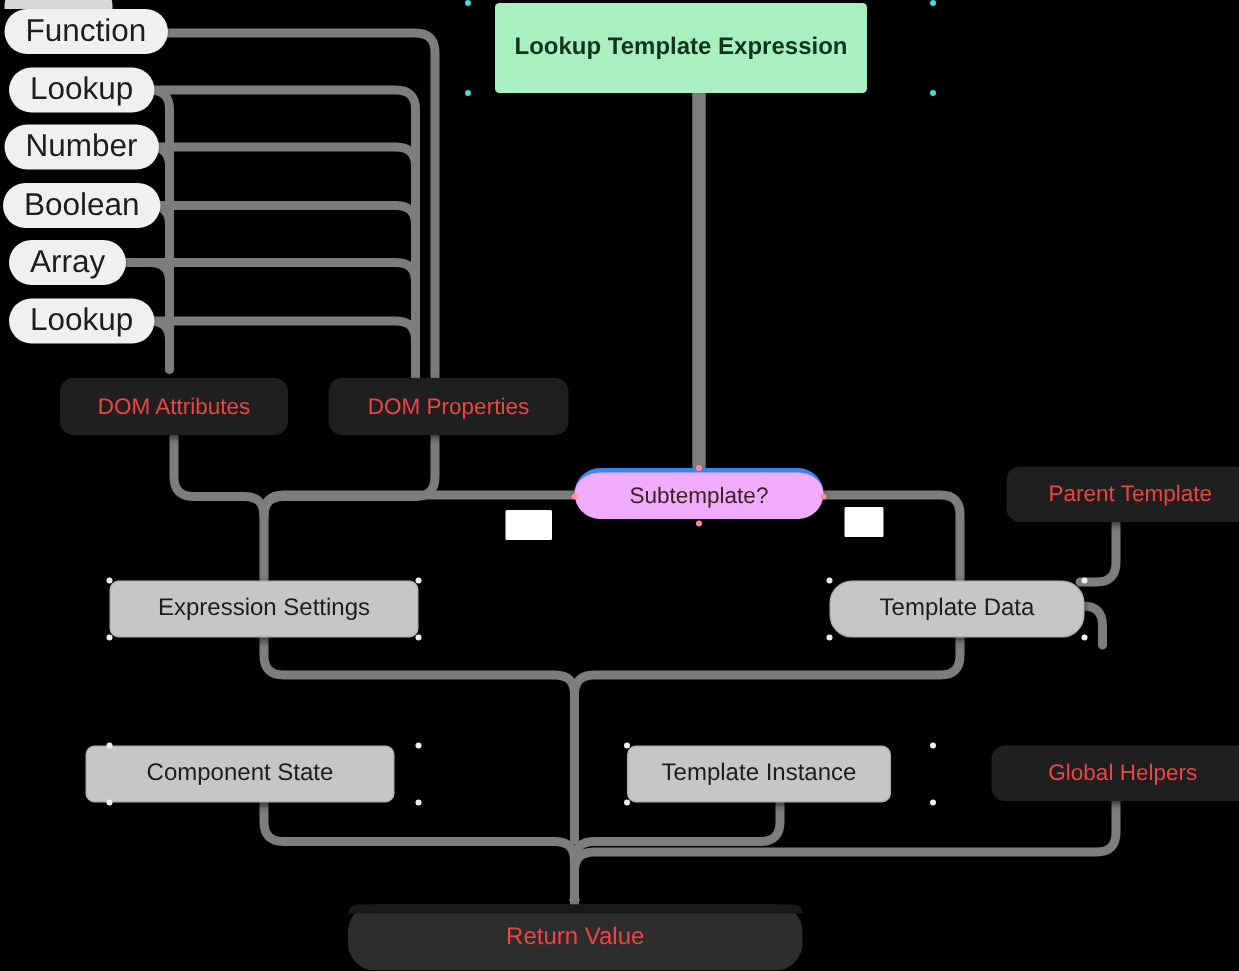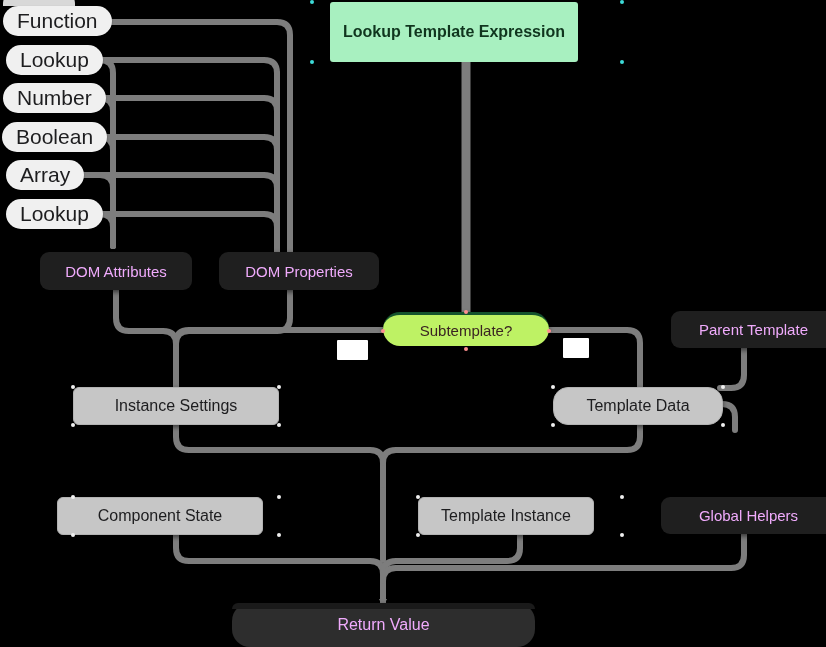--- a/index.html
+++ b/index.html
@@ -18,21 +18,21 @@
   
   .chip{
     background:#f0f0f0;color:#1d1d1f;border-radius:16px;
     font-size:21px;height:30px;padding:0 14px;
     box-shadow:0 1px 2px rgba(0,0,0,.35);
   }
   .chip.cut{border-radius:16px 16px 0 0;background:#d8d8d8;}
 
   
   .dark{
-    background:#1f1f1f;color:#f0abfc;border-radius:9px;
+    background:#1f1f1f;color:#ef4444;border-radius:9px;
     font-size:15px;padding:12px 16px;height:38px;
     box-shadow:0 2px 5px rgba(0,0,0,.6);
   }
   .dark.big{background:#2d2d2d;border-radius:18px;height:44px;font-size:16px;}
   .dark.big::before{content:"";position:absolute;left:0;right:0;top:0;height:6px;
     background:#1a1a1a;border-radius:6px 6px 0 0;}
 
   
   .grey{
     background:#c6c6c6;color:#1d1d1f;border-radius:6px;
@@ -41,23 +41,23 @@
     box-shadow:0 2px 5px rgba(0,0,0,.55);
   }
 
   
   .green{
     background:#a8f0c0;color:#10351e;border-radius:3px;
     font-weight:bold;font-size:16px;
   }
   
   .pink{
-    background:#bef264;color:#3a2422;border-radius:20px;
+    background:#f0abfc;color:#3a2422;border-radius:20px;
     font-size:15px;height:34px;padding:0 20px;
-    border-top:3px solid #14532d;
+    border-top:3px solid #3b82f6;
     box-shadow:0 2px 5px rgba(0,0,0,.5);
   }
 
   
   .edge-label{position:absolute;background:#ffffff;border-radius:1px;}
 
   
   .sel{position:absolute;pointer-events:none;}
   .sel i{position:absolute;width:4px;height:4px;background:#3ddbd9;border-radius:50%;
          transform:translate(-50%,-50%);display:block;}
@@ -147,21 +147,21 @@
   <div class="node pink" style="left:383px;top:312px;width:166px;">Subtemplate?</div>
   <div class="sel pink-h" style="left:383px;top:312px;width:166px;height:37px;">
     <i style="left:0;top:50%"></i>
       <i style="left:100%;top:50%"></i>
     <i style="left:50%;top:0"></i>
       <i style="left:50%;top:100%"></i>
   </div>
 
   <div class="node dark" style="left:671px;top:311px;width:165px;height:37px;justify-content:center;">Parent Template</div>
 
-  <div class="node grey" style="left:73px;top:387px;width:206px;">Instance  Settings</div>
+  <div class="node grey" style="left:73px;top:387px;width:206px;">Expression  Settings</div>
   <div class="sel grey-h" style="left:73px;top:387px;width:206px;height:38px;">
     <i style="left:0;top:0"></i>
       <i style="left:100%;top:0"></i>
     <i style="left:0;top:100%"></i>
       <i style="left:100%;top:100%"></i>
   </div>
 
   <div class="node grey" style="left:553px;top:387px;width:170px;border-radius:15px;">Template Data</div>
   <div class="sel grey-h" style="left:553px;top:387px;width:170px;height:38px;">
     <i style="left:0;top:0"></i>

